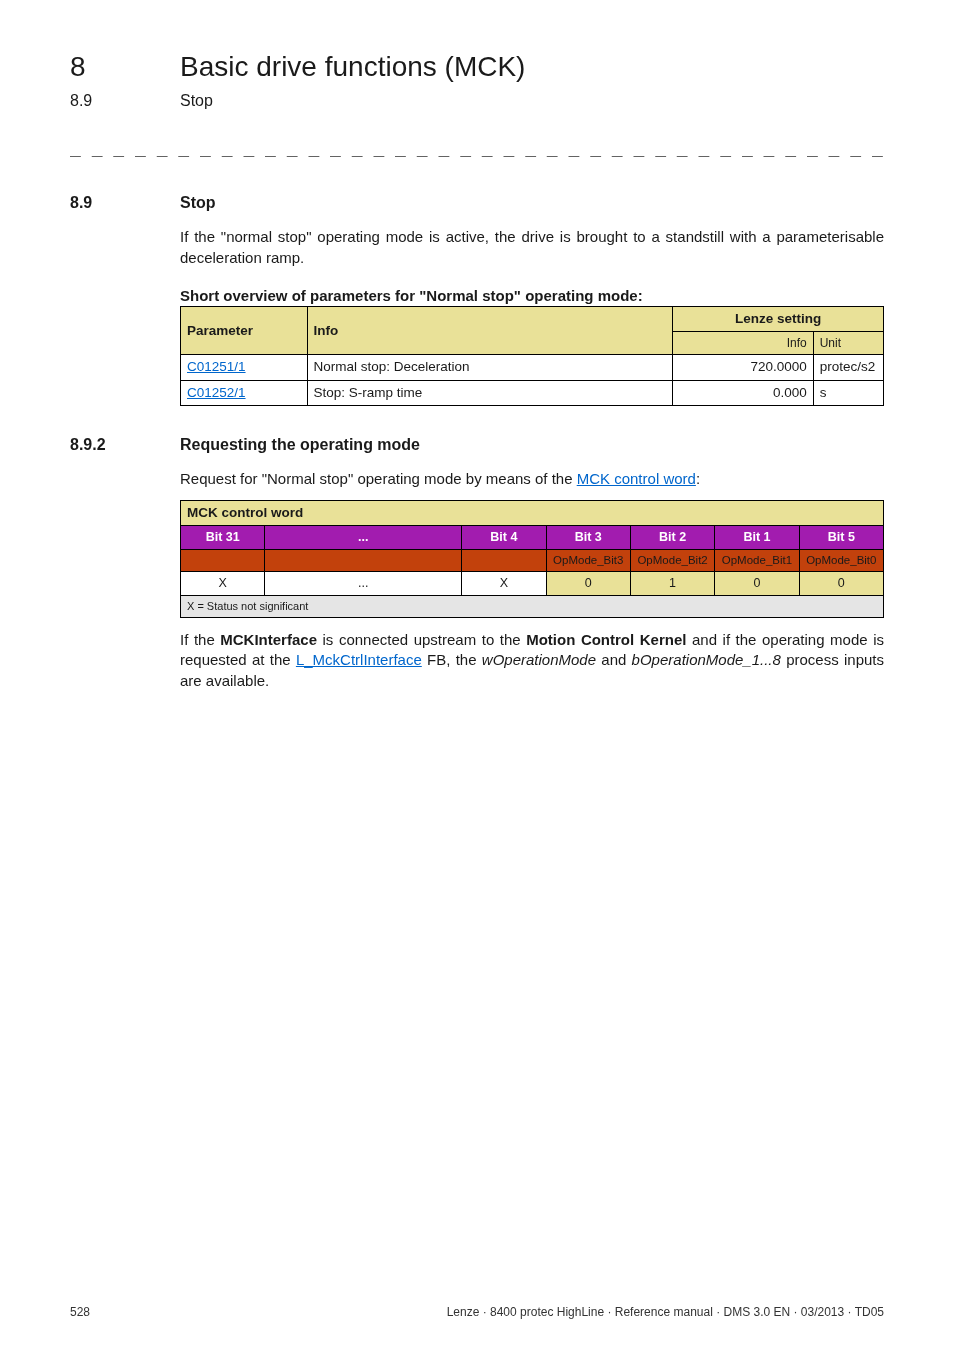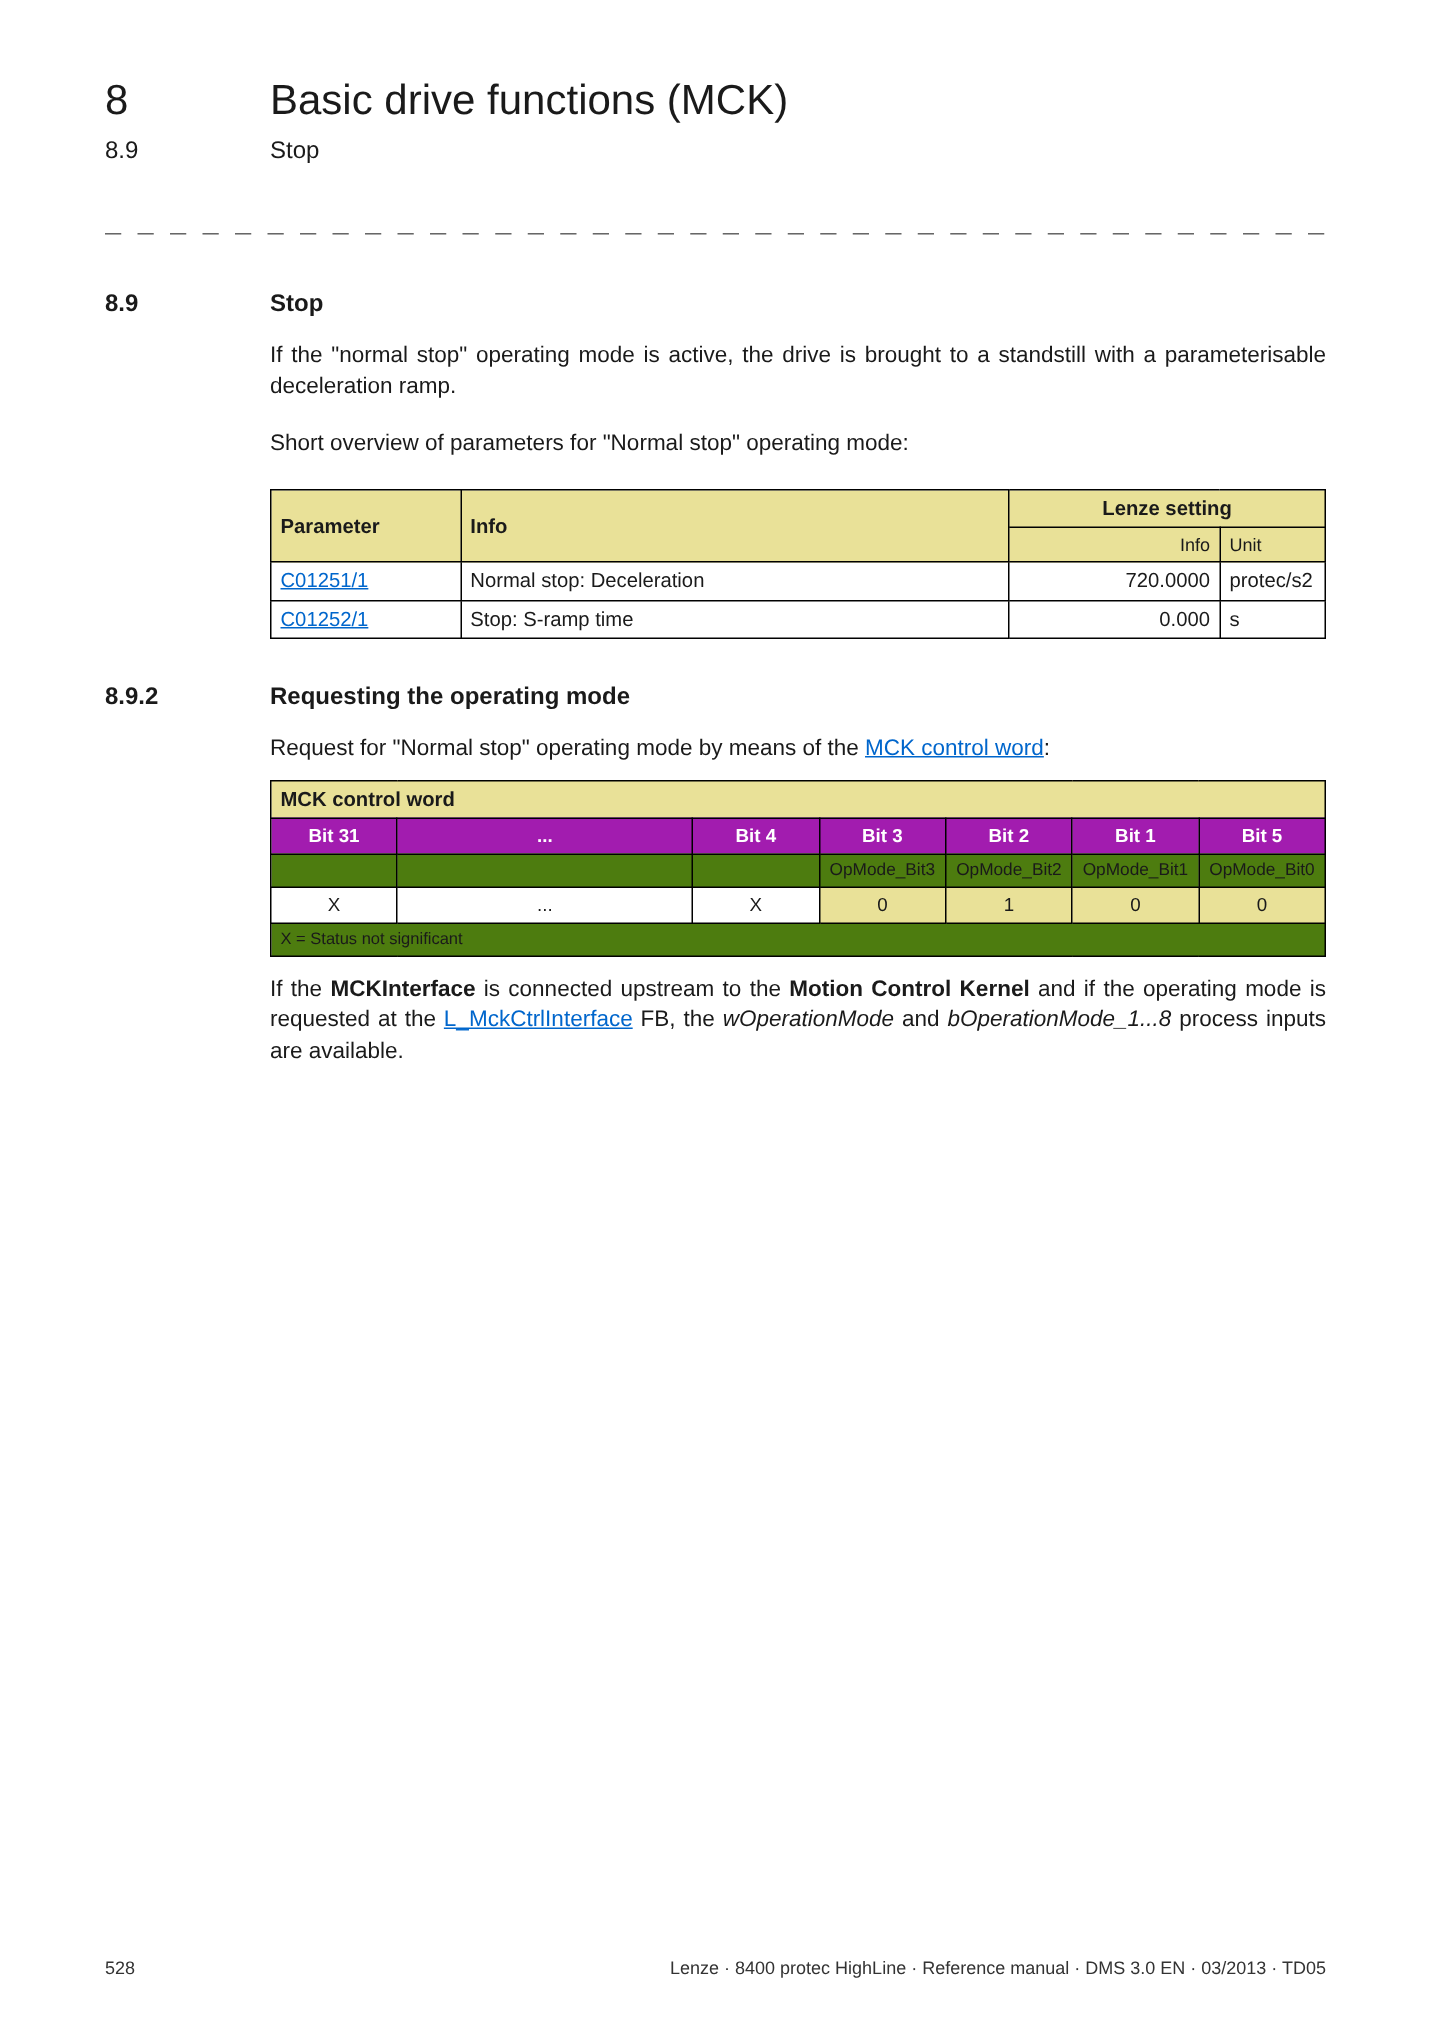--- a/index.html
+++ b/index.html
@@ -77,22 +77,22 @@
   .para {
     margin: 14px 0 18px 0;
     text-align: justify;
   }
   .subsec-row {
     display: flex;
     align-items: baseline;
     margin-top: 28px;
   }
   .bold-line {
-    font-weight: 400;
-    margin: 14px 0 20px 0;
+    font-weight: 700;
+    margin: 14px 0 0 0;
   }
   table {
     border-collapse: collapse;
     width: 100%;
     font-size: 13.5px;
   }
   th, td {
     border: 1px solid #000;
     padding: 3px 6px;
     text-align: left;
@@ -125,30 +125,30 @@
     font-size: 13.5px;
   }
   .mck-bits-row td {
     background: #a21caf;
     color: #fff;
     font-weight: 700;
     height: 14px;
     font-size: 12.5px;
   }
   .mck-mode-row td {
-    background: #4d7c0f;
+    background: #c2410c;
     font-size: 11.5px;
   }
   .mck-val-row td.hl {
     background: #e9e198;
   }
   .mck-foot-row td {
     text-align: left;
     font-size: 11px;
-    background: #4d7c0f;
+    background: #e5e5e5;
   }
   .italic { font-style: italic; }
   .footer {
     position: absolute;
     bottom: 30px;
     left: 70px;
     right: 70px;
     display: flex;
     justify-content: space-between;
     font-size: 12px;

